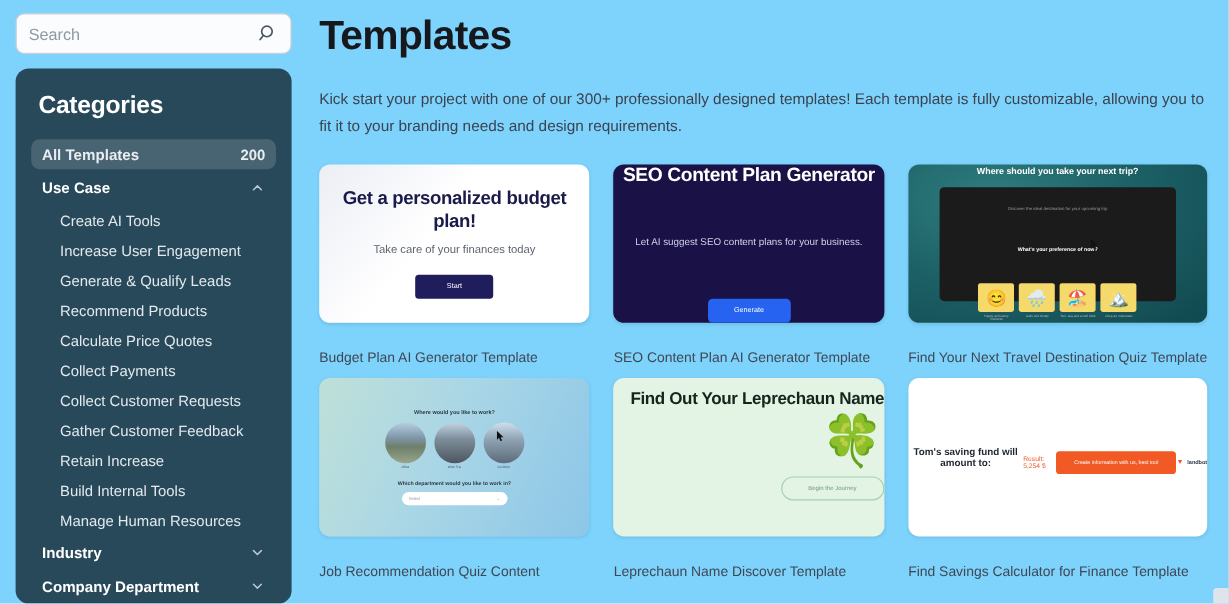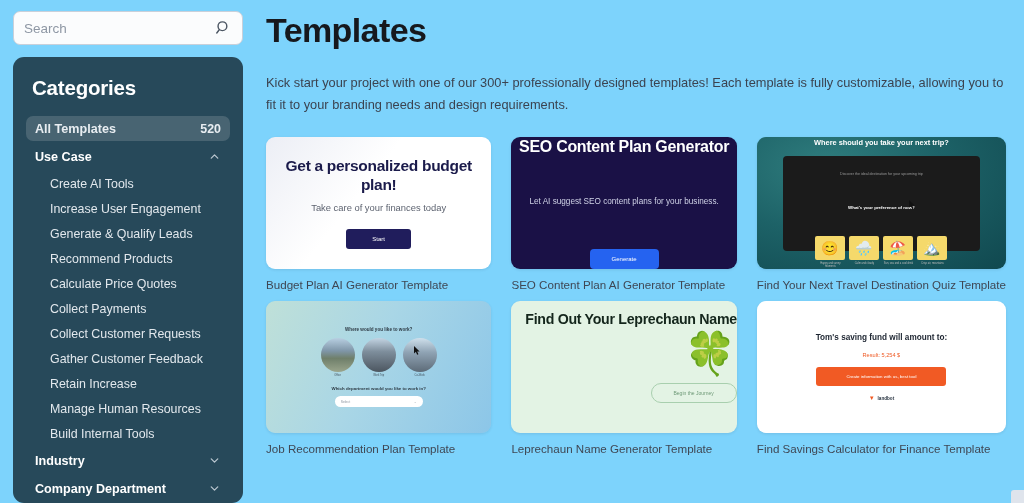--- a/index.html
+++ b/index.html
@@ -81,21 +81,21 @@
     column-gap: 20px;
     row-gap: 10px;
   }
   .card { }
   .thumb {
     height: 132px; border-radius: 9px; overflow: hidden;
     position: relative;
     box-shadow: 0 1px 3px rgba(20,30,50,0.10);
   }
   .caption {
-    margin-top: 9px;
+    margin-top: 23px;
     font-size: 11.6px; color: #3f4754; font-weight: 500;
     white-space: nowrap; overflow: hidden; text-overflow: ellipsis;
   }
 
   
   .t-budget {
     background: linear-gradient(128deg,#eceef5 0%,#ffffff 42%,#ffffff 100%);
     display:flex; flex-direction:column; align-items:center; justify-content:center;
   }
   .t-budget .h { color:#1b1b4b; font-size:15.5px; font-weight:bold; text-align:center; line-height:1.22; letter-spacing:-0.3px;}
@@ -154,21 +154,21 @@
     background:#e3f3e4;
     display:flex; flex-direction:column; align-items:flex-end; padding-top:10px;
   }
   .t-lep .h { color:#14261c; font-size:14.2px; font-weight:bold; text-align:center; letter-spacing:-0.3px;}
   .t-lep .art { font-size:42px; line-height:1; margin-top:6px;}
   .t-lep .btn { margin-top:8px; border:1px solid #a8cfae; color:#6f9a78; font-size:5px; padding:6px 22px; border-radius:20px;}
 
   
   .t-sav {
     background:#ffffff;
-    display:flex; flex-direction:column; align-items:center; justify-content:center;
+    display:flex; flex-direction:row; align-items:center; justify-content:center;
   }
   .t-sav .h { color:#1c2430; font-size:8.2px; font-weight:bold; text-align:center;}
   .t-sav .r { color:#ef5a24; font-size:5.6px; margin-top:10px;}
   .t-sav .btn { margin-top:9px; background:#f15a24; color:#fff; font-size:4.4px; padding:7px 10px; border-radius:3px; width:130px; text-align:center;}
   .t-sav .brand { margin-top:9px; display:flex; align-items:center; gap:3px; font-size:4.6px; color:#2c3744; font-weight:bold;}
   .t-sav .brand .mark { color:#f15a24; font-size:6px;}
 
   .scrollcorner{ position:absolute; right:0; bottom:0; width:13px; height:13px; background:#dfe4ec; border-radius:3px 0 0 0;}
 </style>
 </head>
@@ -186,21 +186,21 @@
             <line x1="6" y1="14.5" x2="2.5" y2="19"></line>
         </svg>
       </span>
     </div>
 
     <div class="cat-panel">
       <div class="cat-title">Categories</div>
 
       <div class="cat-row selected">
         <span>All Templates</span>
-        <span class="count">520</span>
+        <span class="count">200</span>
       </div>
 
       <div class="cat-row group">
         <span>Use Case</span>
         <span class="chev up">
           <svg viewBox="0 0 24 24" fill="none" stroke="currentColor" stroke-width="2.4" stroke-linecap="round" stroke-linejoin="round">
               <polyline points="6 9 12 15 18 9"></polyline>
             </svg>
         </span>
       </div>
@@ -226,24 +226,24 @@
       <div class="cat-row sub">
           <span>Collect Customer Requests</span>
         </div>
       <div class="cat-row sub">
           <span>Gather Customer Feedback</span>
         </div>
       <div class="cat-row sub">
           <span>Retain Increase</span>
         </div>
       <div class="cat-row sub">
+          <span>Build Internal Tools</span>
+        </div>
+      <div class="cat-row sub">
           <span>Manage Human Resources</span>
-        </div>
-      <div class="cat-row sub">
-          <span>Build Internal Tools</span>
         </div>
 
       <div class="cat-row group">
         <span>Industry</span>
         <span class="chev">
           <svg viewBox="0 0 24 24" fill="none" stroke="currentColor" stroke-width="2.4" stroke-linecap="round" stroke-linejoin="round">
               <polyline points="6 9 12 15 18 9"></polyline>
             </svg>
         </span>
       </div>
@@ -340,30 +340,30 @@
               <span>Select</span>
               <span>⌄</span>
             </div>
           </div>
           <span class="cursor" style="left:148px; top:40px;">
             <svg viewBox="0 0 12 16" fill="#111">
                 <polygon points="0,0 0,13 3.2,10 5.4,15 7.6,14 5.4,9.3 9.6,9.3"></polygon>
               </svg>
           </span>
         </div>
-        <div class="caption">Job Recommendation Plan  Template</div>
+        <div class="caption">Job Recommendation Quiz  Content</div>
       </div>
 
       <div class="card">
         <div class="thumb t-lep">
           <div class="h">Find Out Your Leprechaun Name</div>
           <div class="art">🍀</div>
           <div class="btn">Begin the Journey</div>
         </div>
-        <div class="caption">Leprechaun Name Generator  Template</div>
+        <div class="caption">Leprechaun Name Discover  Template</div>
       </div>
 
       <div class="card">
         <div class="thumb t-sav">
           <div class="h">Tom's saving fund will amount to:</div>
           <div class="r">Result: 5,254 $</div>
           <div class="btn">Create information with us, best tool</div>
           <div class="brand">
             <span class="mark">▼</span>
             <span>landbot</span>

